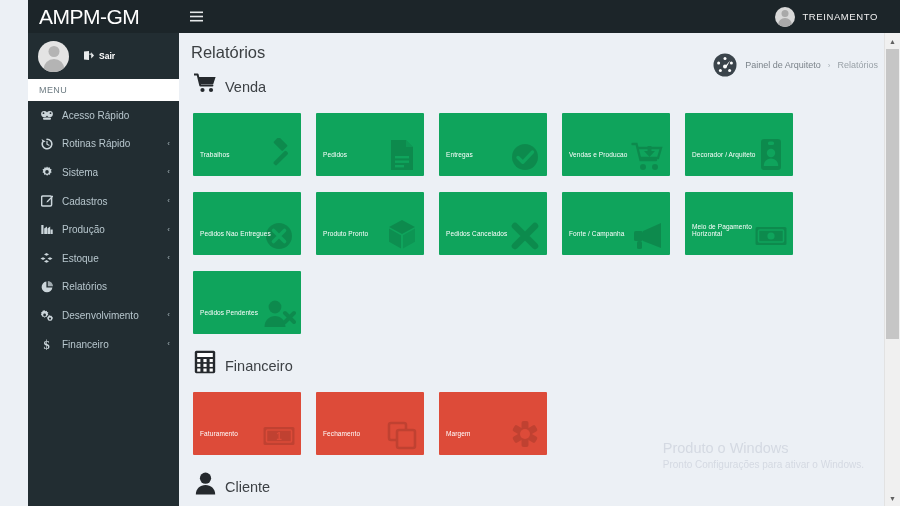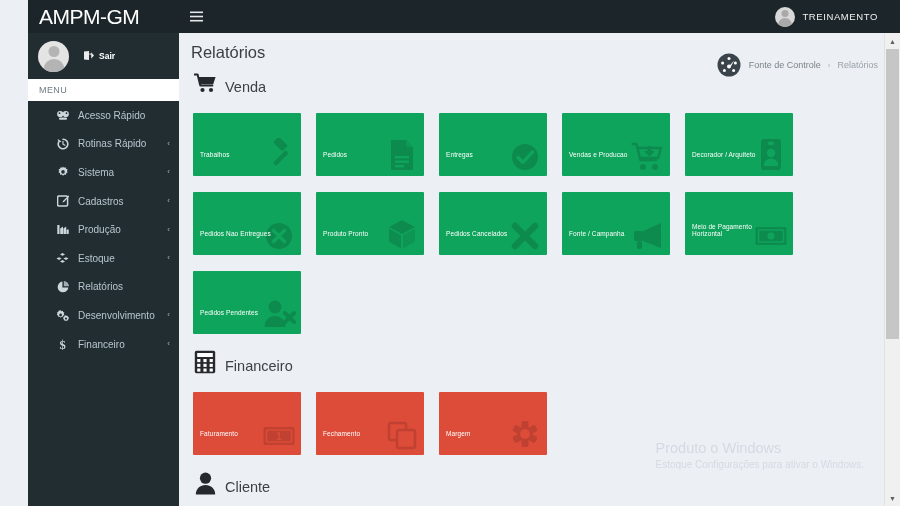--- a/index.html
+++ b/index.html
@@ -76,21 +76,21 @@
   }
   .logout { display: flex; align-items: center; gap: 5px; cursor: pointer; }
   .logout-icon { color: #e9ebec; font-size: 9px; line-height: 1; }
   .logout-label { color: #ffffff; font-size: 8.5px; font-weight: bold; }
 
   .menu-header {
     height: 22px; display: flex; align-items: center;
     padding-left: 11px; background: #ffffff;
     color: #6d7b82; font-size: 9px; letter-spacing: .4px;
   }
-  .menu-list { list-style: none; margin-left: 16px; }
+  .menu-list { list-style: none; }
   .menu-item {
     height: 28.6px; display: flex; align-items: center;
     padding: 0 9px 0 12px; gap: 9px; cursor: pointer;
     color: #b8c7ce; font-size: 10px;
   }
   .menu-icon {
     width: 13px; flex: 0 0 13px; display: flex;
     align-items: center; justify-content: center; color: #ccd6db;
   }
   .menu-icon svg { display: block; }
@@ -340,21 +340,21 @@
                 <circle cx="13" cy="13" r="11.5" fill="#3b444b"></circle>
                 <circle cx="13" cy="6.5" r="1.5" fill="#fff"></circle>
                 <circle cx="6.6" cy="11" r="1.5" fill="#fff"></circle>
                 <circle cx="19.4" cy="11" r="1.5" fill="#fff"></circle>
                 <circle cx="8.4" cy="18.4" r="1.5" fill="#fff"></circle>
                 <circle cx="17.6" cy="18.4" r="1.5" fill="#fff"></circle>
                 <path d="M13 14.2 L18.2 8.4 L14.6 15.1 Z" fill="#fff"></path>
                 <circle cx="13" cy="14.4" r="2" fill="#fff"></circle>
               </svg>
             </span>
-            <span class="bc-text">Fonte de Controle</span>
+            <span class="bc-text">Painel de Arquiteto</span>
             <span class="bc-sep">›</span>
             <span class="bc-current">Relatórios</span>
           </div>
         </div>
 
         <div class="section-head">
           <span class="section-icon">
             <svg width="23" height="21" viewBox="0 0 23 21" aria-hidden="true">
               <path d="M0.5 1.5 H3.6 L6.3 12.6 H18.4" stroke="#25292d" stroke-width="2" fill="none" stroke-linecap="round" stroke-linejoin="round"></path>
               <path d="M4.6 4 H21.6 L19.2 11.2 H6.3 Z" fill="#25292d"></path>
@@ -576,21 +576,21 @@
               <path d="M0.8 22.5 c0-6 4.4-9.6 9.7-9.6 s9.7 3.6 9.7 9.6 Z"></path>
             </g>
               </svg>
           </span>
           <span class="section-title">Cliente</span>
         </div>
         <div class="sec-spacer-a"></div>
 
         <div class="watermark">
           <div class="wm-title">Produto o Windows</div>
-          <div class="wm-sub">Estoque Configurações para ativar o Windows.</div>
+          <div class="wm-sub">Pronto Configurações para ativar o Windows.</div>
         </div>
 
       </div>
 
       <div class="scrollbar">
         <div class="sb-btn">▲</div>
         <div class="sb-track">
           <div class="sb-thumb"></div>
         </div>
         <div class="sb-btn">▼</div>

